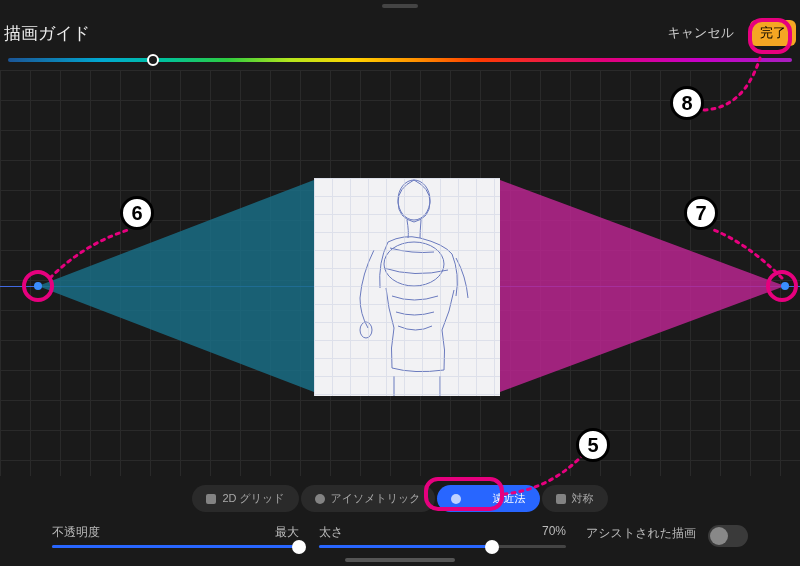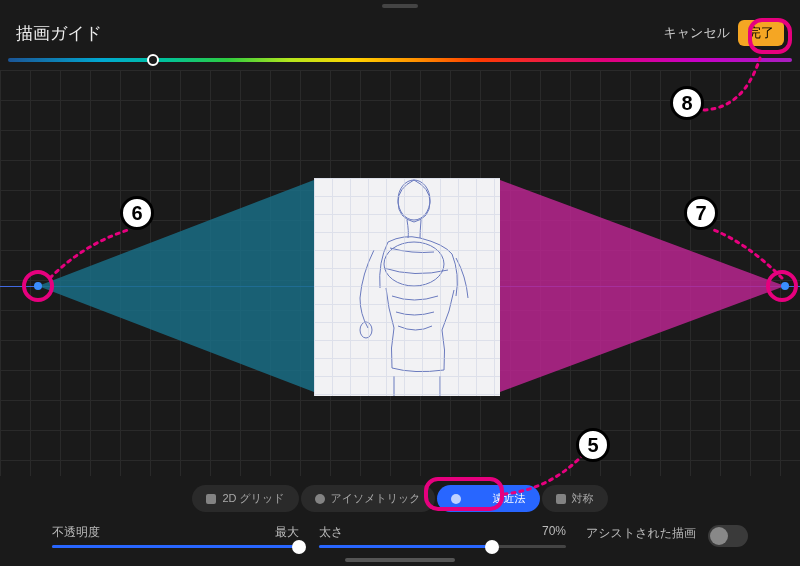--- a/index.html
+++ b/index.html
@@ -14,29 +14,29 @@
     }
     .top-bar {
       position: absolute;
       top: 8px;
       left: 0;
       right: 0;
       height: 50px;
       display: flex;
       align-items: center;
       justify-content: space-between;
-      padding: 0 16px;
+      padding: 0 4px;
       z-index: 10;
     }
     .top-bar .title {
       font-size: 17px;
       color: #eee;
       font-weight: 400;
     }
-    .top-bar .right { display: flex; align-items: center; gap: 8px; }
+    .top-bar .right { display: flex; align-items: center; gap: 16px; }
     .top-bar .cancel { font-size: 13px; color: #ccc; }
     .top-bar .done {
       background: #f5a623;
       color: #000;
       border-radius: 6px;
       padding: 4px 10px;
       font-size: 13px;
       font-weight: 500;
     }
     .hue-bar {

